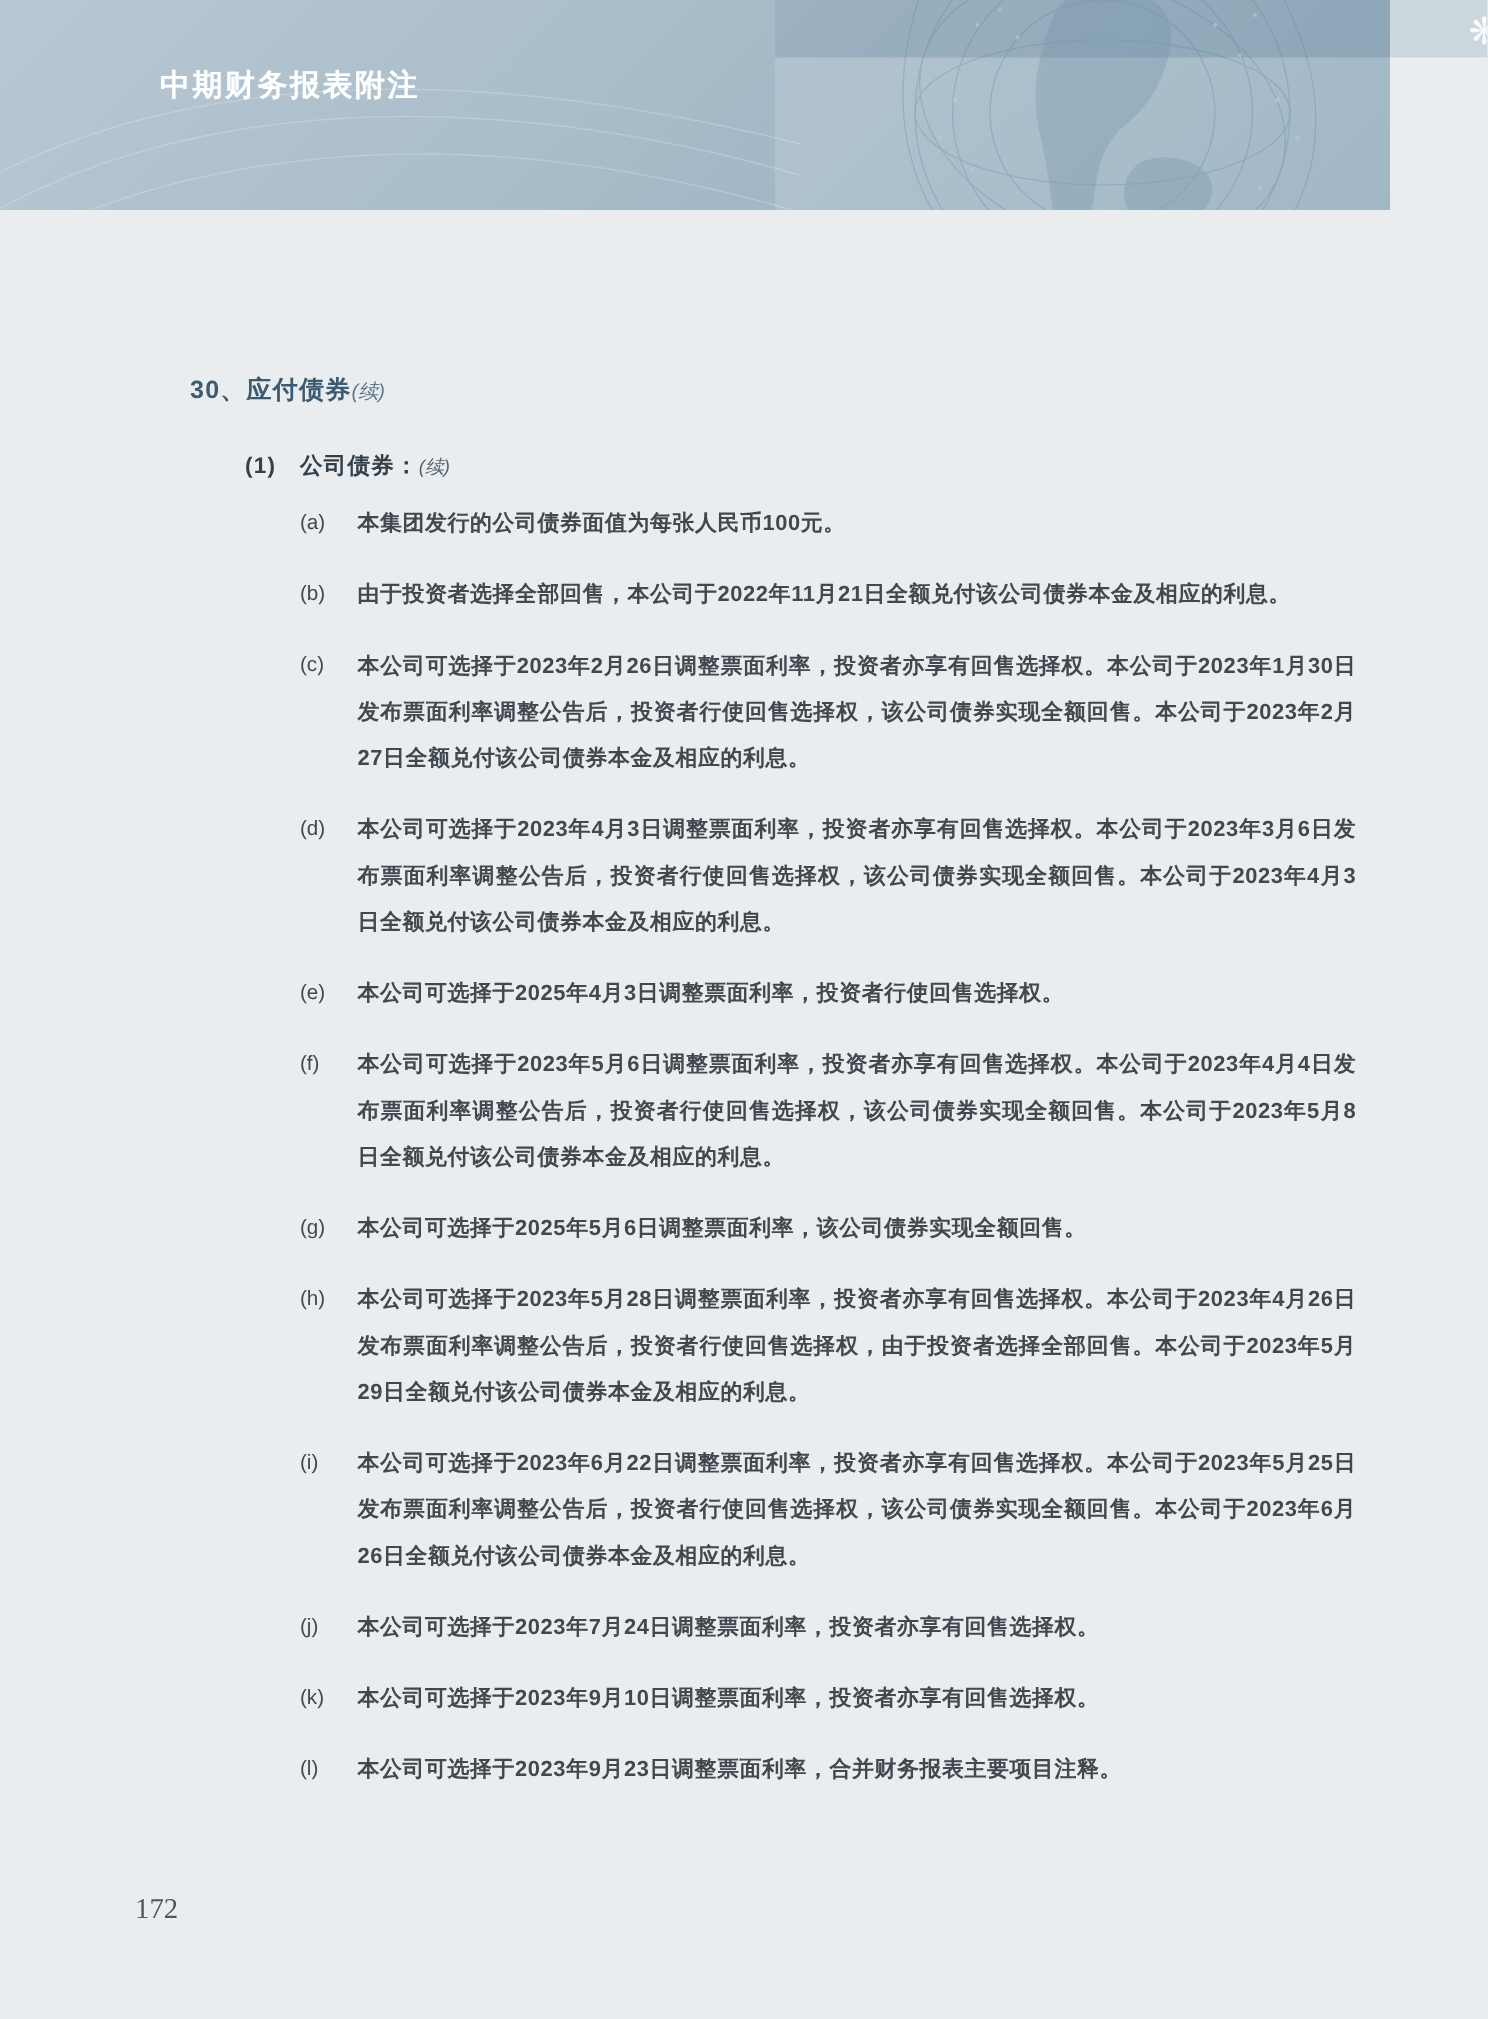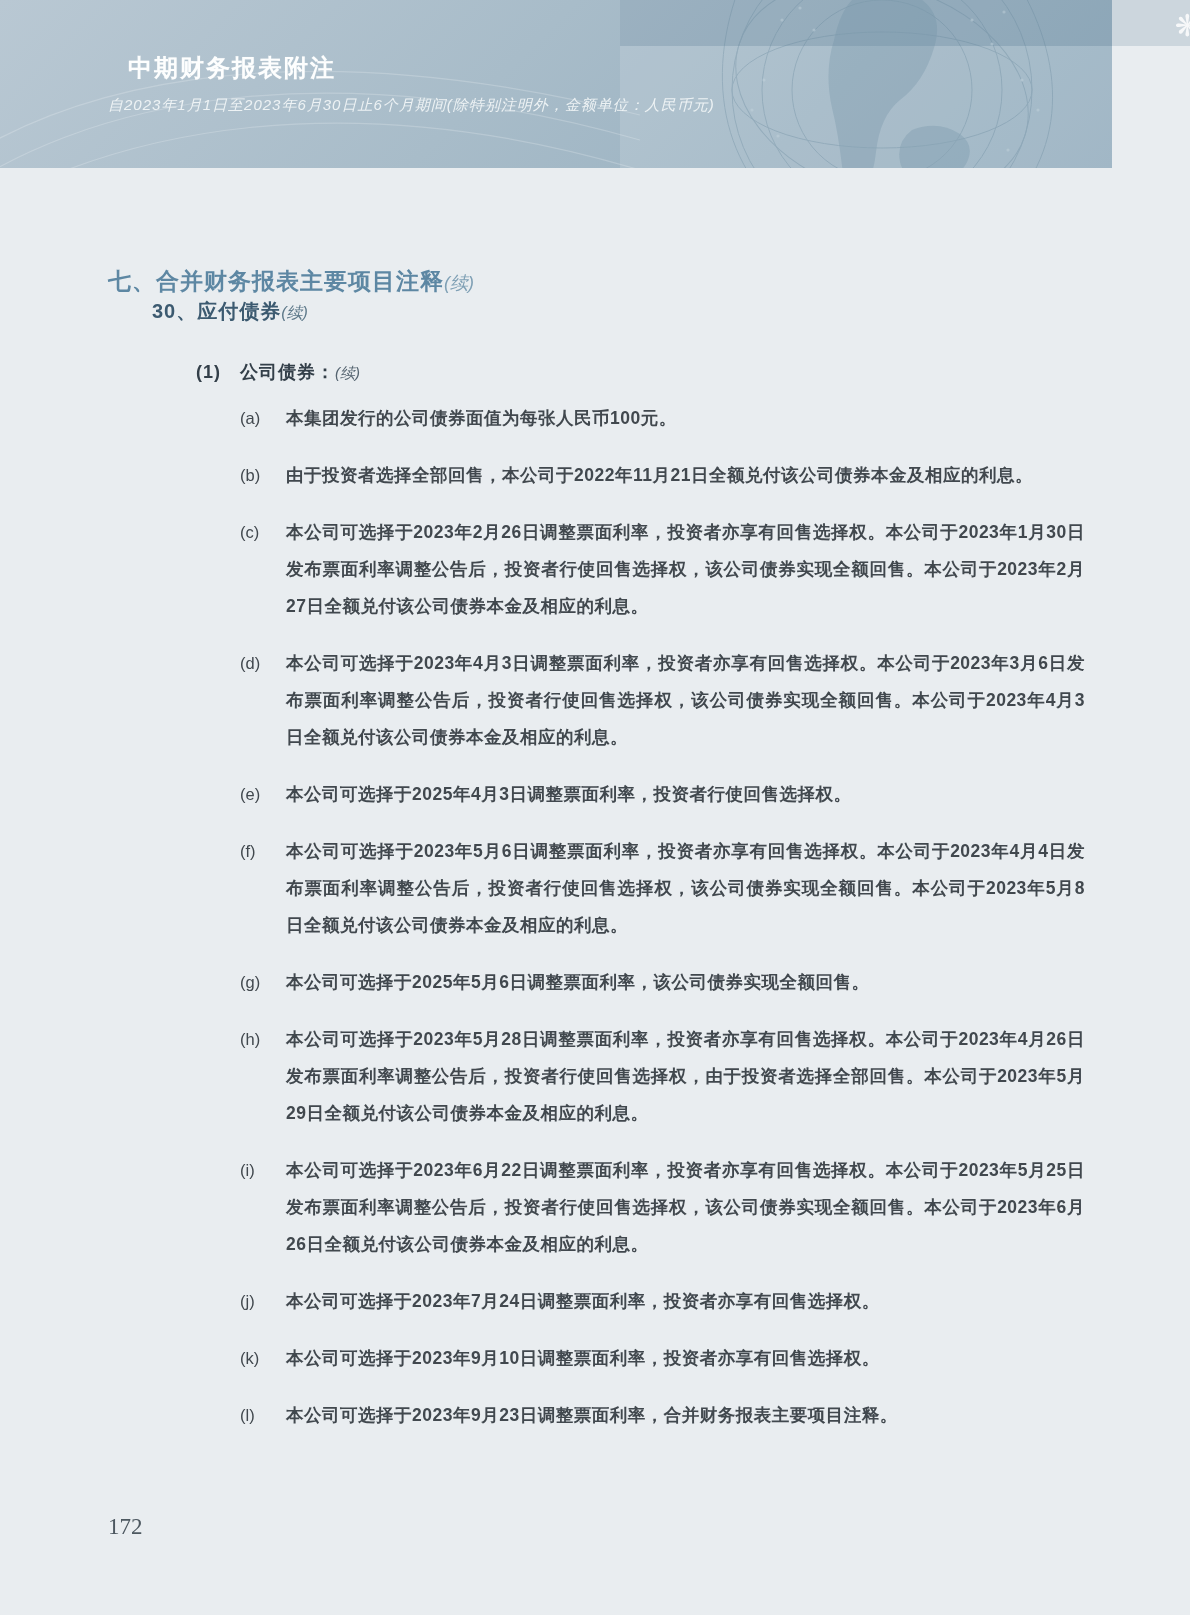--- a/index.html
+++ b/index.html
@@ -128,29 +128,25 @@
         <circle cx="470" cy="120" r="1.6"></circle>
           <circle cx="486" cy="150" r="1.6"></circle>
           <circle cx="212" cy="120" r="1.6"></circle>
         <circle cx="200" cy="150" r="1.6"></circle>
           <circle cx="226" cy="176" r="1.6"></circle>
           <circle cx="456" cy="190" r="1.6"></circle>
       </g>
     </svg>
 
     <div class="banner-title">中期财务报表附注</div>
-    <div class="banner-subtitle">自2023年1月1日至2023年6月30日止6个月期间(除特别注明外，金额单位：人民币元)</div>
   </div>
 
   <div class="corner-strip"></div>
   <div class="corner-flower">❋</div>
 
-  <div class="section-heading">
-    <span>七、合并财务报表主要项目注释</span><span class="cont-note">(续)</span>
-  </div>
 
   <div class="subsection-heading">
     <span>30、应付债券</span><span class="cont-note">(续)</span>
   </div>
 
   <div class="clause-heading">
     <span class="clause-no">(1)</span><span>公司债券：</span><span class="cont-note">(续)</span>
   </div>
 
   <div class="notes">

